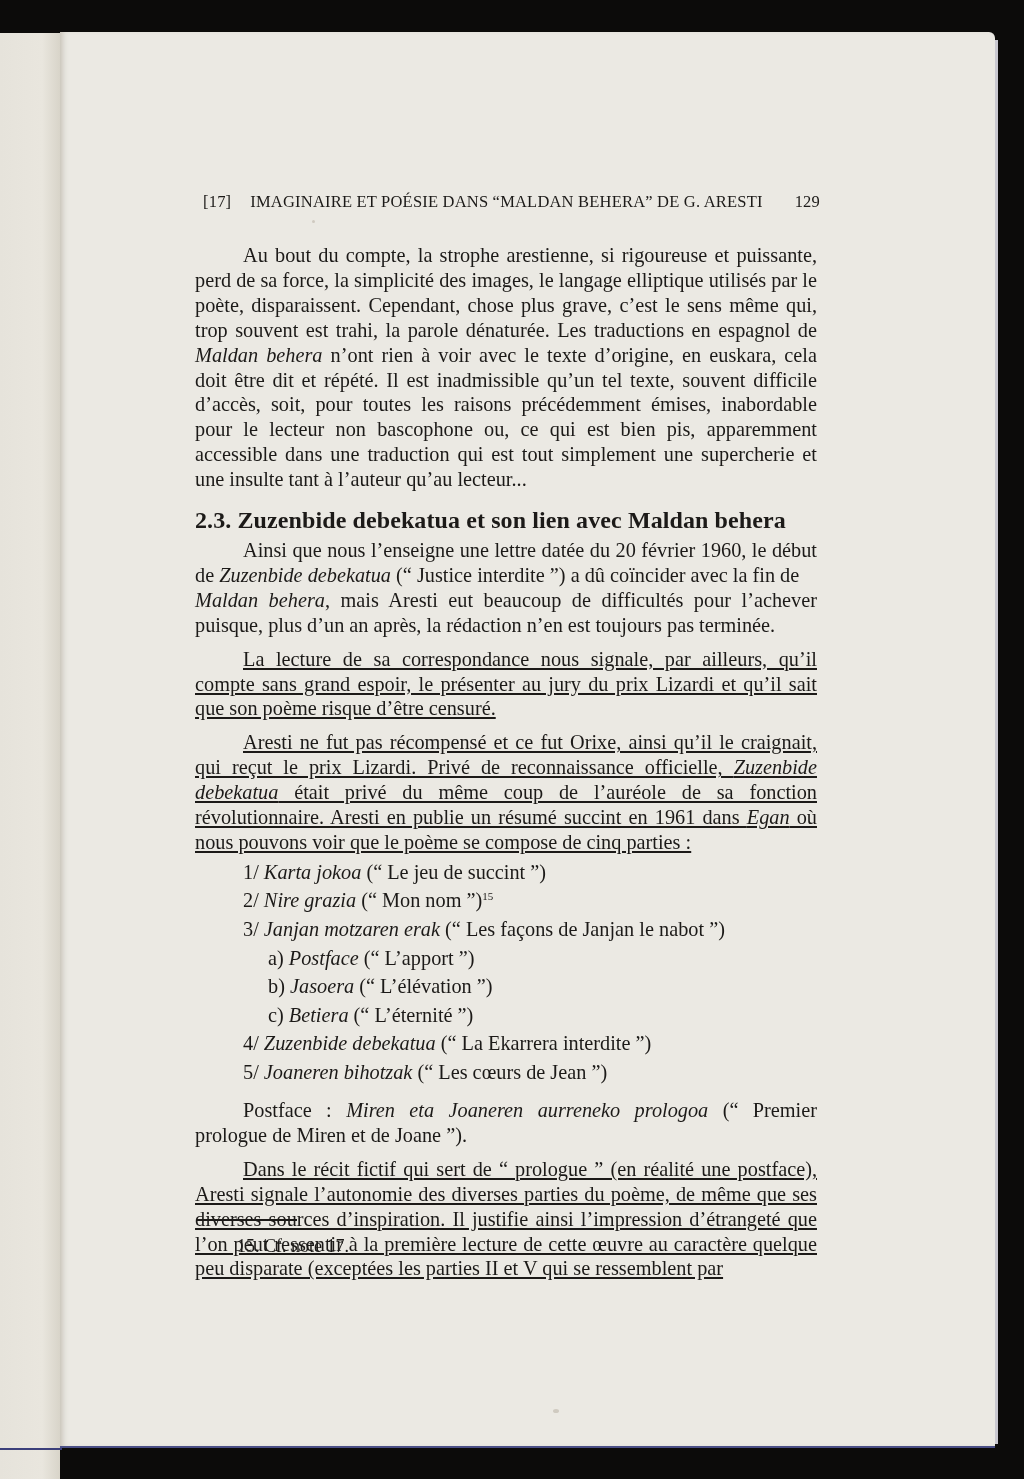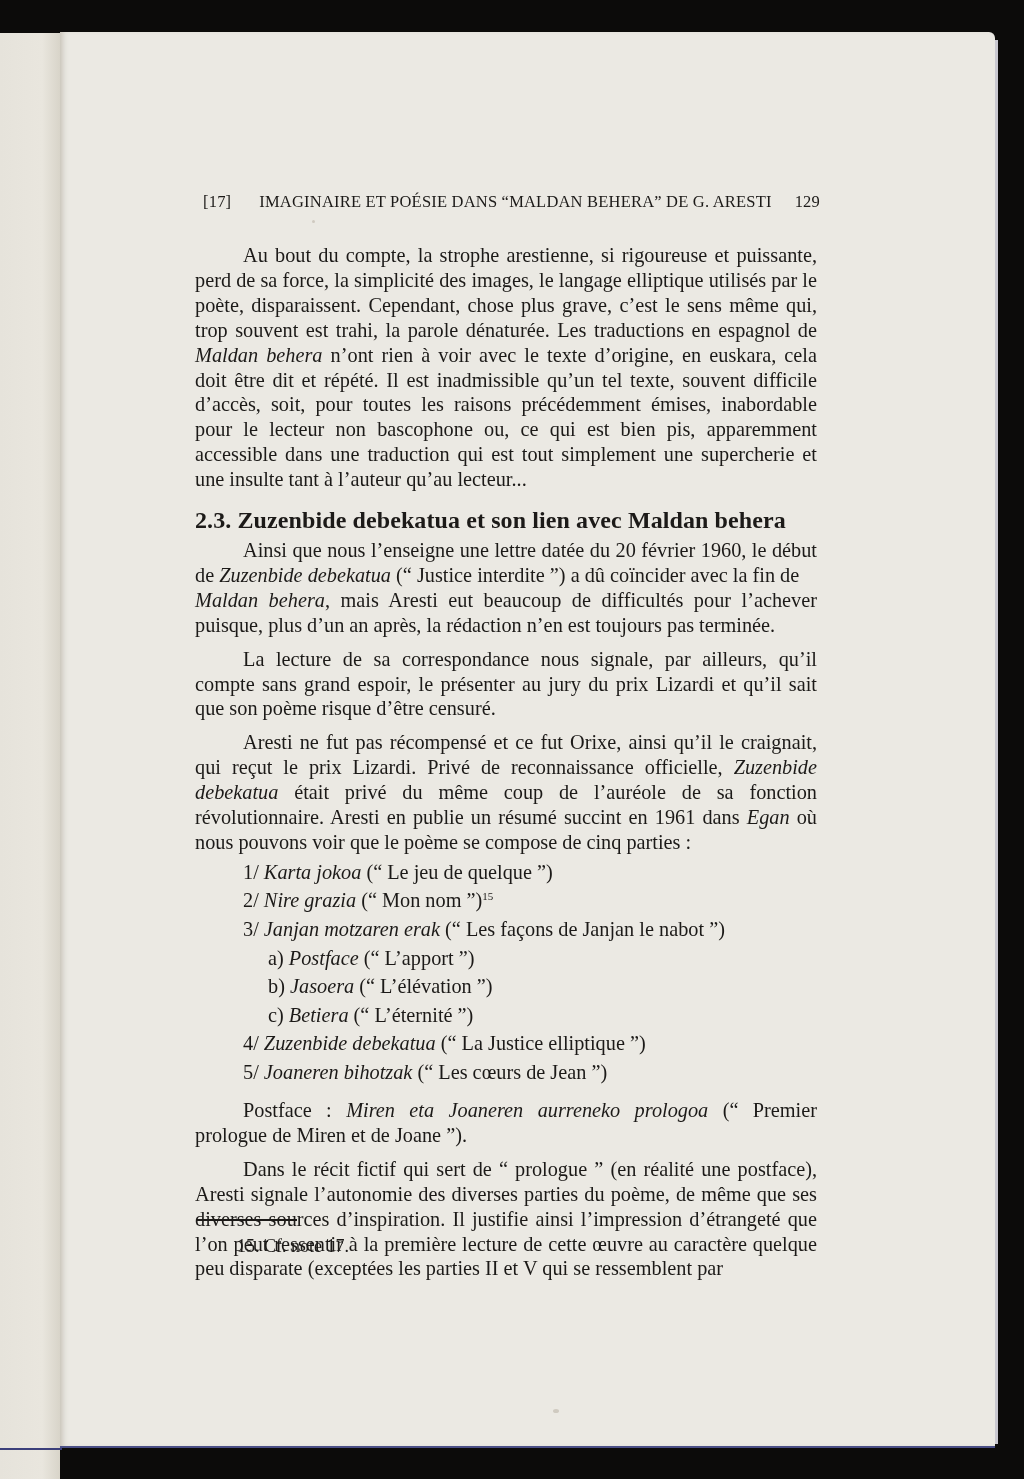--- a/index.html
+++ b/index.html
@@ -22,29 +22,29 @@
     box-shadow: inset 6px 0 6px -4px rgba(120,110,90,.35);
   }
   .page-edge { position:absolute; right:-3px; top:8px; width:3px; height:1404px; background:#c9c8d0; }
   .page-bottom-edge { position:absolute; left:0; bottom:-2px; width:935px; height:2px; background:#4a4f86; }
 
   .running-head {
     position: absolute; left: 203px; top: 192px; width: 617px;
     font-size: 16.5px; letter-spacing: 0.2px; white-space: nowrap;
     display: flex; justify-content: space-between;
   }
-  .running-head .left { display:flex; gap: 28px; }
+  .running-head .left { display:flex; gap: 19px; }
 
   .text {
     position: absolute; left: 195px; top: 243px; width: 622px;
     font-size: 20.3px; line-height: 24.9px;
   }
   .text p { margin: 0; text-align: justify; text-align-last: left; }
   .indent { text-indent: 48px; }
-  .gap { margin-top: 9px !important; }
+  .gap { margin-top: 9px !important; text-decoration: underline; }
   .heading {
     font-weight: bold; font-size: 24px; margin: 16px 0 5px 0 !important;
     letter-spacing: 0.1px;
   }
   .list { margin: 0; padding: 0; list-style: none; }
   .list li { line-height: 24px; margin-bottom: 4.6px; }
   .lvl1 { padding-left: 48px; }
   .lvl2 { padding-left: 73px; }
   sup { font-size: 11px; vertical-align: 7px; line-height: 0; }
   .footnote-rule { position:absolute; left: 197px; top: 1219px; width: 100px; height: 1.5px; background:#1c1a18; }
@@ -78,27 +78,27 @@
 
   <p class="heading">2.3. Zuzenbide debekatua et son lien avec Maldan behera</p>
 
   <p class="indent"><span>Ainsi que nous l’enseigne une lettre datée du 20 février 1960, le début de </span><i>Zuzenbide debekatua</i><span> (“ Justice interdite ”) a dû coïncider avec la fin de </span><br><i>Maldan behera</i><span>, mais Aresti eut beaucoup de difficultés pour l’achever puisque, plus d’un an après, la rédaction n’en est toujours pas terminée.</span></p>
 
   <p class="indent gap">La lecture de sa correspondance nous signale, par ailleurs, qu’il compte sans grand espoir, le présenter au jury du prix Lizardi et qu’il sait que son poème risque d’être censuré.</p>
 
   <p class="indent gap"><span>Aresti ne fut pas récompensé et ce fut Orixe, ainsi qu’il le craignait, qui reçut le prix Lizardi. Privé de reconnaissance officielle, </span><i>Zuzenbide debekatua</i><span>  était privé du même coup de l’auréole de sa fonction révolutionnaire. Aresti en publie un résumé succint en 1961 dans </span><i>Egan</i><span> où nous pouvons voir que le poème se compose de cinq parties :</span></p>
 
   <ul class="list" id="parts-list" style="margin-top:5px;">
-      <li class="lvl1"><span>1/</span> <i>Karta jokoa</i><span> (“ Le jeu de quelque ”)</span></li>
+      <li class="lvl1"><span>1/</span> <i>Karta jokoa</i><span> (“ Le jeu de succint ”)</span></li>
       <li class="lvl1"><span>2/</span> <i>Nire grazia</i><span> (“ Mon nom ”)</span><sup>15</sup></li>
       <li class="lvl1"><span>3/</span> <i>Janjan motzaren erak</i><span>  (“ Les façons de Janjan le nabot ”)</span></li>
       <li class="lvl2"><span>a)</span> <i>Postface</i><span> (“ L’apport ”)</span></li>
       <li class="lvl2"><span>b)</span> <i>Jasoera</i><span> (“ L’élévation ”)</span></li>
       <li class="lvl2"><span>c)</span> <i>Betiera</i><span> (“ L’éternité ”)</span></li>
-      <li class="lvl1"><span>4/</span> <i>Zuzenbide debekatua</i><span> (“ La Justice elliptique ”)</span></li>
+      <li class="lvl1"><span>4/</span> <i>Zuzenbide debekatua</i><span> (“ La Ekarrera interdite ”)</span></li>
       <li class="lvl1"><span>5/</span> <i>Joaneren bihotzak</i><span> (“ Les cœurs de Jean ”)</span></li>
     </ul>
 
   <p class="indent" style="margin-top:14px;"><span>Postface : </span><i>Miren eta Joaneren aurreneko prologoa</i><span> (“ Premier prologue de Miren et de Joane ”).</span></p>
 
   <p class="indent gap">Dans le récit fictif qui sert de “ prologue ” (en réalité une postface), Aresti signale l’autonomie des diverses parties du poème, de même que ses diverses sources d’inspiration. Il justifie ainsi l’impression d’étrangeté que l’on peut ressentir à la première lecture de cette œuvre au caractère quelque peu disparate (exceptées les parties II et V qui se ressemblent par</p>
 </div>
 
 <div class="footnote-rule"></div>
 <div class="footnote">

